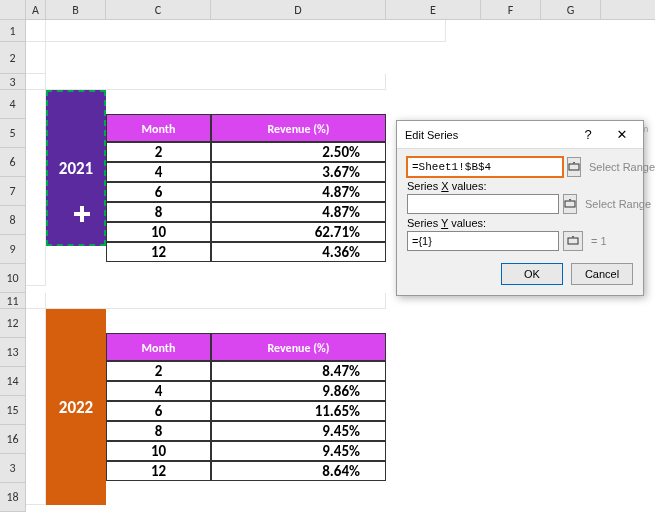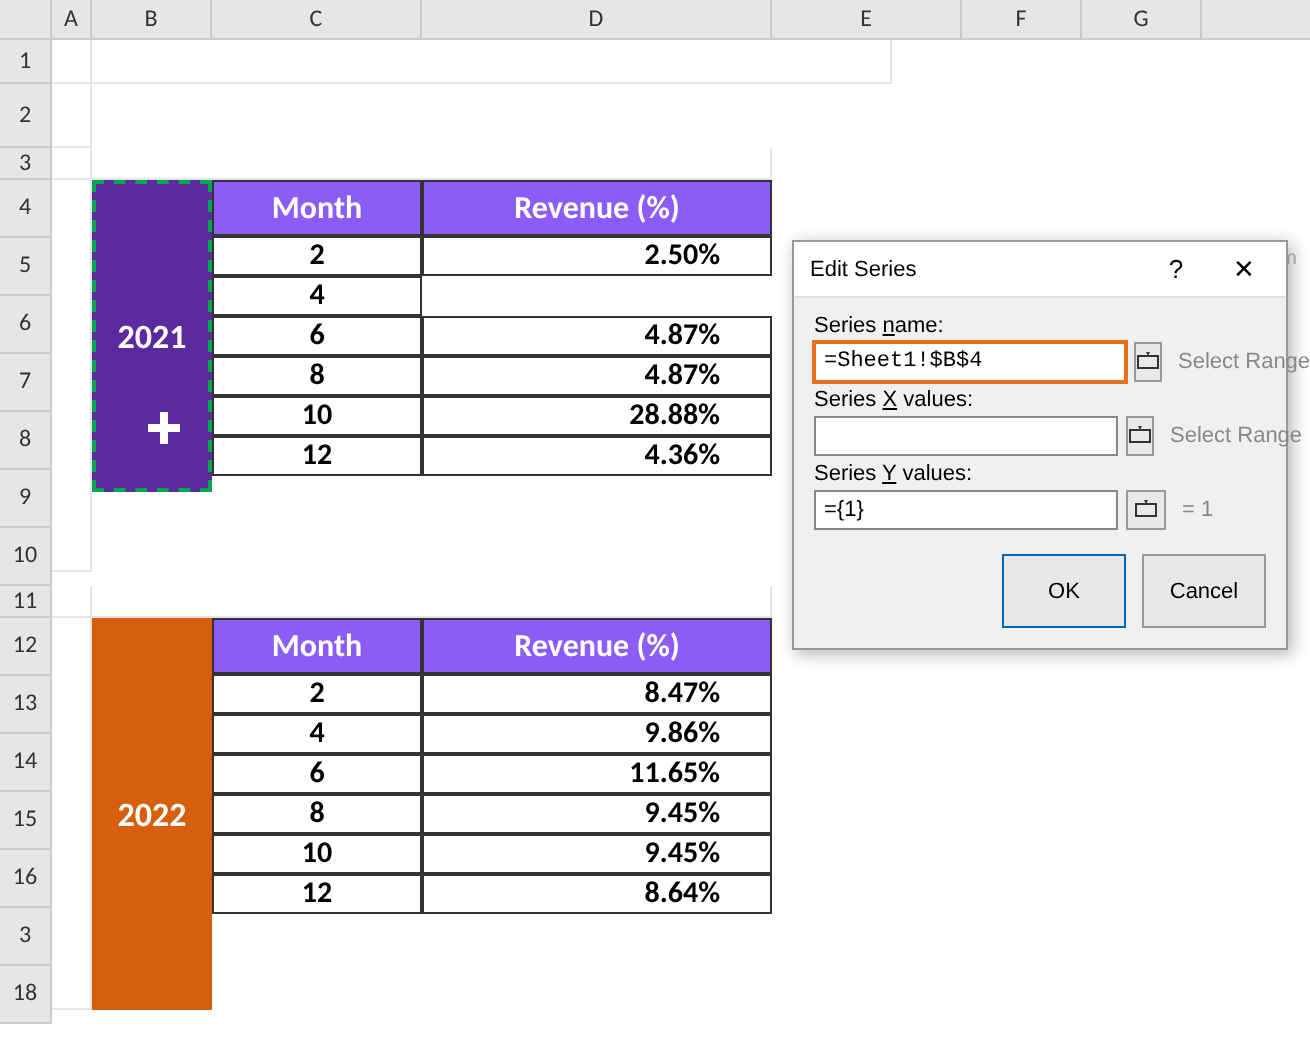--- a/index.html
+++ b/index.html
@@ -25,42 +25,42 @@
     .title-cell { font-size: 19px; font-weight: bold; font-style: italic; color: #9b1c47; padding-left: 5px; border-bottom: 2.5px solid #9b1c47; letter-spacing: 0.3px; }
     
     .year-label { background: #5a2a9e; color: #fff; font-weight: bold; font-size: 17px; text-align: center; display: flex; align-items: center; justify-content: center; position: relative; }
     .year-label-2 { background: #d65f0e; }
     .year-sel { position: absolute; inset: 0; border: 2px dashed #00a650; pointer-events: none; }
     .cross-cursor { position: absolute; left: 28px; bottom: 24px; width: 16px; height: 16px; pointer-events: none; }
     .cross-cursor::before, .cross-cursor::after { content: ''; position: absolute; background: #fff; }
     .cross-cursor::before { left: 6px; top: 0; width: 4px; height: 16px; }
     .cross-cursor::after { top: 6px; left: 0; height: 4px; width: 16px; }
     
-    .tbl-head { background: #8b5cf6; color: #fff; font-weight: bold; font-size: 16px; text-align: center; border: 1px solid #333; }
+    .tbl-head { background: #d946ef; color: #fff; font-weight: bold; font-size: 12px; text-align: center; border: 1px solid #333; margin-top: 24px; }
     .tbl-cell { background: #fff; border: 1px solid #333; text-align: center; font-size: 15px; font-weight: bold; }
     .tbl-cell-r { text-align: right; padding-right: 25px; }
     
     .blank { background: #fff; }
     
     
     .dialog { position: absolute; left: 396px; top: 120px; width: 248px; background: #f0f0f0; border: 1px solid #999; box-shadow: 2px 2px 8px rgba(0,0,0,0.3); font-family: 'Segoe UI', Tahoma, sans-serif; font-size: 11px; }
     .dlg-title { display: flex; justify-content: space-between; align-items: center; height: 28px; padding: 0 4px 0 8px; background: #fff; border-bottom: 1px solid #ddd; }
     .dlg-btns { display: flex; }
     .dlg-help, .dlg-close { width: 34px; height: 24px; line-height: 24px; text-align: center; font-size: 13px; cursor: pointer; }
     .dlg-body { padding: 8px 10px 10px 10px; }
     .dlg-row { margin-bottom: 3px; }
     .dlg-lbl { font-size: 11px; display: block; margin-bottom: 2px; }
     .dlg-input-row { display: flex; align-items: center; gap: 4px; }
     .dlg-input { flex: 0 0 120px; height: 20px; border: 1px solid #888; padding: 0 4px; font-size: 11px; background: #fff; }
     .dlg-input-hl { outline: 2.5px solid #e8701a; outline-offset: -1px; font-family: Liberation Mono, monospace; }
     .dlg-picker { width: 20px; height: 20px; border: 1px solid #999; background: #e8e8e8; display: flex; align-items: center; justify-content: center; cursor: pointer; font-size: 11px; }
     .dlg-picker svg { width: 12px; height: 12px; }
     .dlg-hint { color: #888; font-size: 11px; margin-left: 4px; white-space: nowrap; }
     .dlg-actions { display: flex; justify-content: flex-end; gap: 8px; margin-top: 12px; }
-    .dlg-btn { min-width: 62px; height: 37px; border: 1px solid #999; background: #e8e8e8; font-size: 11px; cursor: pointer; }
+    .dlg-btn { min-width: 62px; height: 22px; border: 1px solid #999; background: #e8e8e8; font-size: 11px; cursor: pointer; }
     .dlg-btn-primary { border: 1.5px solid #0067c0; }
     
     .watermark { position: absolute; right: 6px; top: 122px; font-size: 11px; color: #bbb; letter-spacing: 0.5px; transform: rotate(0deg); z-index: 0; }
   </style>
 </head>
 <body>
 
 <div class="sheet">
 
   <div class="col-headers">
@@ -111,32 +111,33 @@
       <div style="display:flex">
         <div class="tbl-head col-C" style="height:28px;line-height:28px">Month</div>
         <div class="tbl-head col-D" style="height:28px;line-height:28px">Revenue (%)</div>
       </div>
       <div style="display:flex">
           <div class="tbl-cell col-C">2</div>
           <div class="tbl-cell tbl-cell-r col-D">2.50%</div>
         </div>
       <div style="display:flex">
           <div class="tbl-cell col-C">4</div>
+          <div class="tbl-cell tbl-cell-r col-D">3.67%</div>
         </div>
       <div style="display:flex">
           <div class="tbl-cell col-C">6</div>
           <div class="tbl-cell tbl-cell-r col-D">4.87%</div>
         </div>
       <div style="display:flex">
           <div class="tbl-cell col-C">8</div>
           <div class="tbl-cell tbl-cell-r col-D">4.87%</div>
         </div>
       <div style="display:flex">
           <div class="tbl-cell col-C">10</div>
-          <div class="tbl-cell tbl-cell-r col-D">28.88%</div>
+          <div class="tbl-cell tbl-cell-r col-D">62.71%</div>
         </div>
       <div style="display:flex">
           <div class="tbl-cell col-C">12</div>
           <div class="tbl-cell tbl-cell-r col-D">4.36%</div>
         </div>
     </div>
   </div>
 
   <div class="row" style="height:16px">
     <div class="row-h" style="line-height:16px">11</div>
@@ -195,21 +196,20 @@
   <div class="dialog">
     <div class="dlg-title">
       <span>Edit Series</span>
       <div class="dlg-btns">
         <div class="dlg-help">?</div>
         <div class="dlg-close">✕</div>
       </div>
     </div>
     <div class="dlg-body">
       <div class="dlg-row">
-        <label class="dlg-lbl">Series <u>n</u>ame:</label>
         <div class="dlg-input-row">
           <input class="dlg-input dlg-input-hl" value="=Sheet1!$B$4" style="">
           <div class="dlg-picker">
             <svg viewBox="0 0 12 12">
                 <rect x="1" y="3" width="10" height="6" fill="none" stroke="#333"></rect>
                 <path d="M5 1 L7 1 L6 3 Z" fill="#333"></path>
               </svg>
           </div>
           <span class="dlg-hint">Select Range</span>
         </div>

